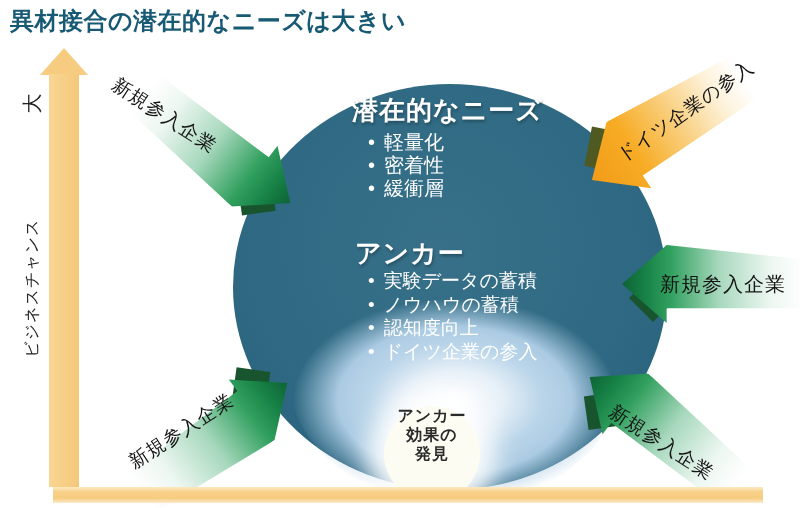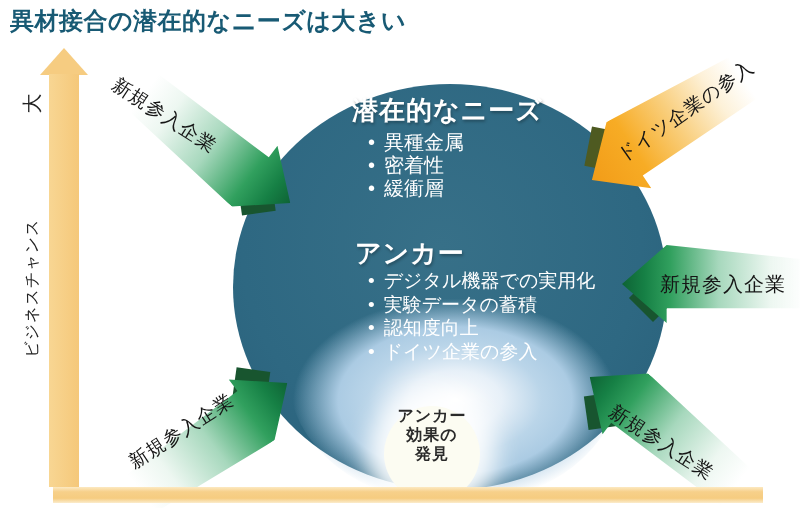--- a/index.html
+++ b/index.html
@@ -147,29 +147,29 @@
   <div class="fold"></div>
   <div class="abody"></div>
 </div>
 <div class="arrow green" id="arrow-br">
   <div class="fold"></div>
   <div class="abody"></div>
 </div>
 
 <div class="bubble-heading h-needs">潜在的なニーズ</div>
 <ul class="clist needs-list">
-  <li>異種金属</li>
+  <li>軽量化</li>
   <li>密着性</li>
   <li>緩衝層</li>
 </ul>
 
 <div class="bubble-heading h-aware">アンカー</div>
 <ul class="clist aware-list">
-  <li>デジタル機器での実用化</li>
   <li>実験データの蓄積</li>
+  <li>ノウハウの蓄積</li>
   <li>認知度向上</li>
   <li>ドイツ企業の参入</li>
 </ul>
 
 <div class="core">
   <span>アンカー</span>
   <span>効果の</span>
   <span>発見</span>
 </div>
 

